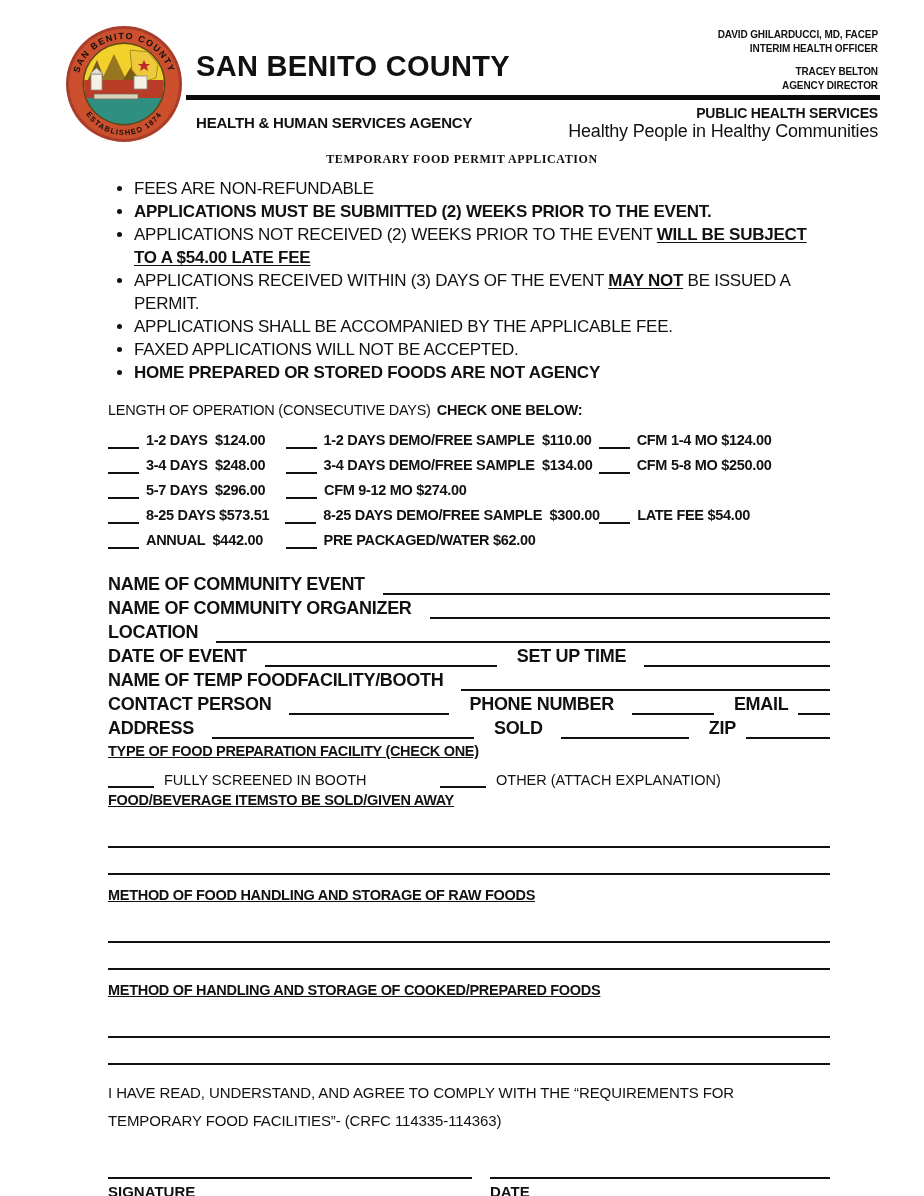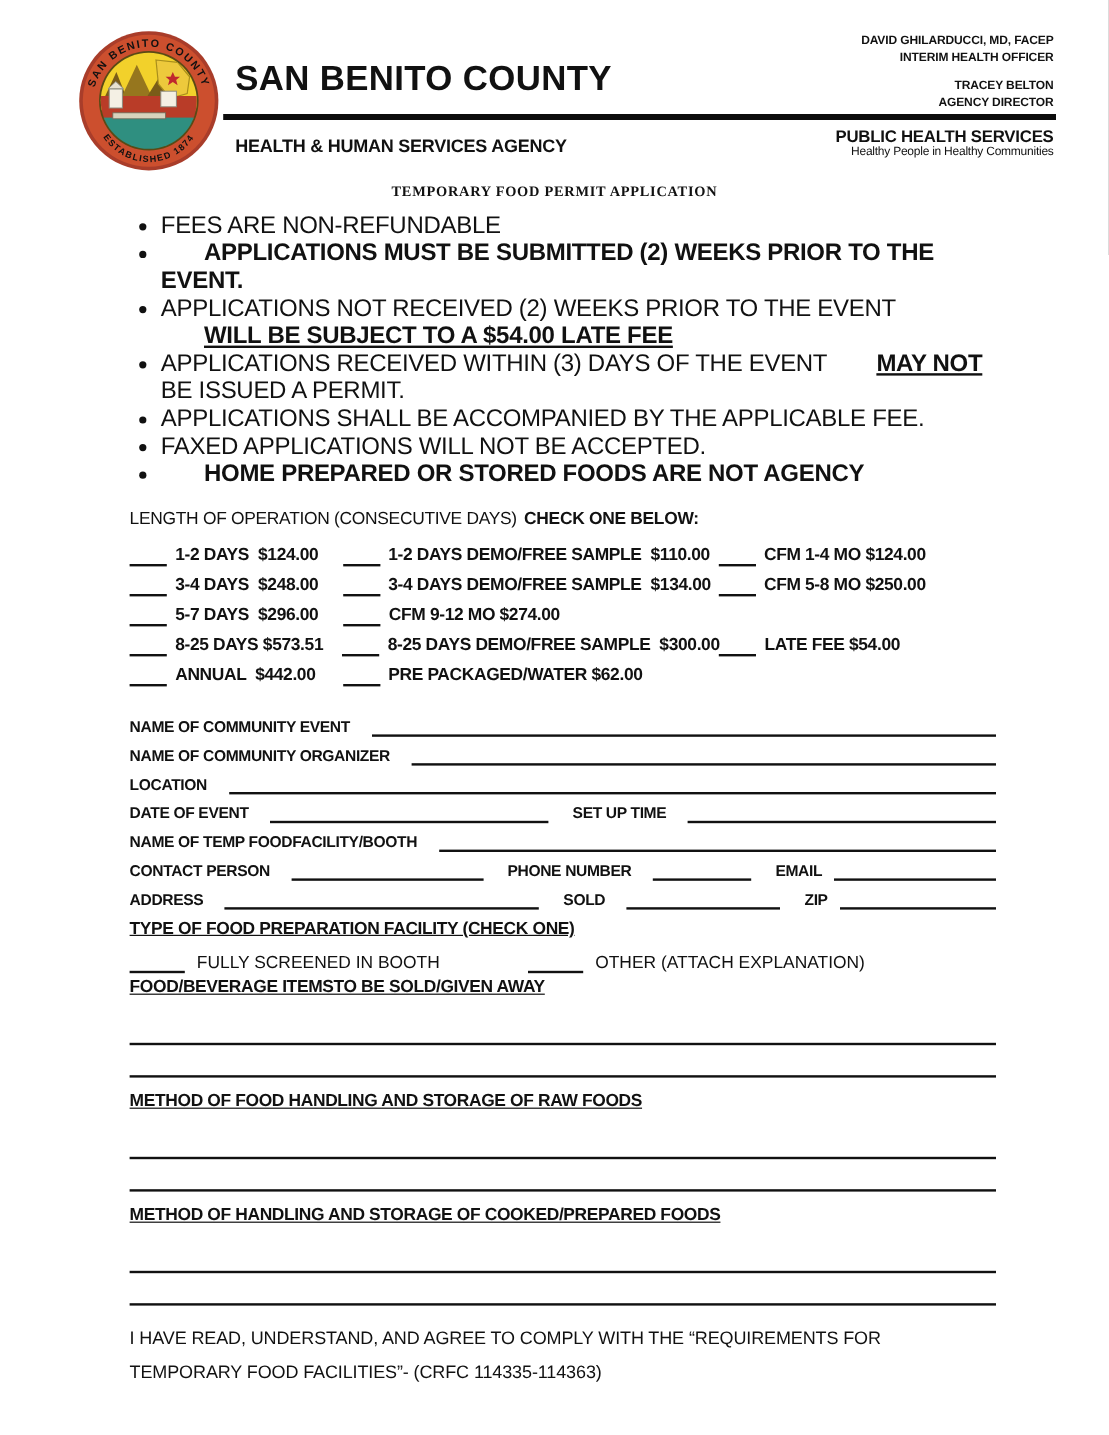--- a/index.html
+++ b/index.html
@@ -12,46 +12,46 @@
   
   .header { position: relative; height: 150px; }
   .seal { position: absolute; left: 64px; top: 24px; width: 120px; height: 120px; }
   .agency-title { position: absolute; left: 196px; top: 50px; font-size: 29px; font-weight: bold; letter-spacing: 0.3px; }
   .header-rule { position: absolute; left: 186px; top: 95px; width: 694px; height: 5px; background: #0d0d0d; }
   .agency-subtitle { position: absolute; left: 196px; top: 114px; font-size: 15px; font-weight: bold; letter-spacing: -0.2px; }
   .officials { position: absolute; right: 46px; top: 28px; text-align: right; font-size: 10px; font-weight: bold; line-height: 1.4; letter-spacing: -0.1px; }
   .officials .spacer { height: 9px; }
   .dept { position: absolute; right: 46px; top: 105px; text-align: right; }
   .dept-title { font-size: 14px; font-weight: bold; letter-spacing: -0.2px; }
-  .dept-tagline { font-size: 10px; letter-spacing: -0.2px; }
+  .dept-tagline { font-size: 18px; letter-spacing: -0.2px; }
 
   
   .doc-title { text-align: center; font-family: "Liberation Serif", "DejaVu Serif", serif; font-weight: bold; font-size: 12px; letter-spacing: 0.6px; margin: 2px 0 10px; }
 
   
   .content { margin: 0 94px 0 108px; }
-  .b { font-weight: bold; margin-left: 36px; }
+  .b { font-weight: bold; }
   .u { text-decoration: underline; text-underline-offset: 2px; }
 
   ul.bullets { margin: 8px 0 6px; padding-left: 26px; }
-  ul.bullets li { font-size: 20px; line-height: 23px; letter-spacing: -0.25px; }
+  ul.bullets li { font-size: 17px; line-height: 23px; letter-spacing: -0.25px; }
 
   .fee-heading { margin-top: 15px; font-size: 14.5px; line-height: 22px; letter-spacing: -0.25px; }
   .fee-heading .b { margin-left: 6px; }
   .fee-rows { margin-top: 3px; }
   .fee-row { display: flex; height: 25px; align-items: flex-end; font-size: 14.5px; }
   .fee-cell { display: flex; align-items: flex-end; }
   .fee-cell.c0 { width: 178px; }
   .fee-cell.c1 { width: 314px; }
   .fee-cell.c2 { width: 232px; }
   .blank { width: 31px; border-bottom: 2px solid #111; height: 15px; margin-right: 7px; flex: none; }
   .fee-lbl { font-weight: bold; white-space: pre; line-height: 1.25; letter-spacing: -0.3px; }
 
   .form-section { margin-top: 22px; }
-  .frow { display: flex; align-items: center; height: 24px; font-size: 13px; gap: 10px; }
+  .frow { display: flex; align-items: flex-end; height: 24px; font-size: 18px; gap: 10px; }
   .lbl { font-weight: bold; white-space: pre; line-height: 1.25; padding-right: 8px; letter-spacing: -0.3px; }
   .lbl.mid { padding-left: 10px; }
   .lbl.tight { padding-right: 0; }
   .fill { flex: 1 1 auto; border-bottom: 2px solid #111; height: 16px; }
   .fill.w232 { flex: 0 0 232px; }
   .fill.w160 { flex: 0 0 160px; }
   .fill.w82  { flex: 0 0 82px; }
   .fill.w262 { flex: 0 0 262px; }
   .fill.w128 { flex: 0 0 128px; }
   .sec-heading { font-size: 14.5px; font-weight: bold; line-height: 24px; letter-spacing: -0.3px; text-decoration: underline; }

